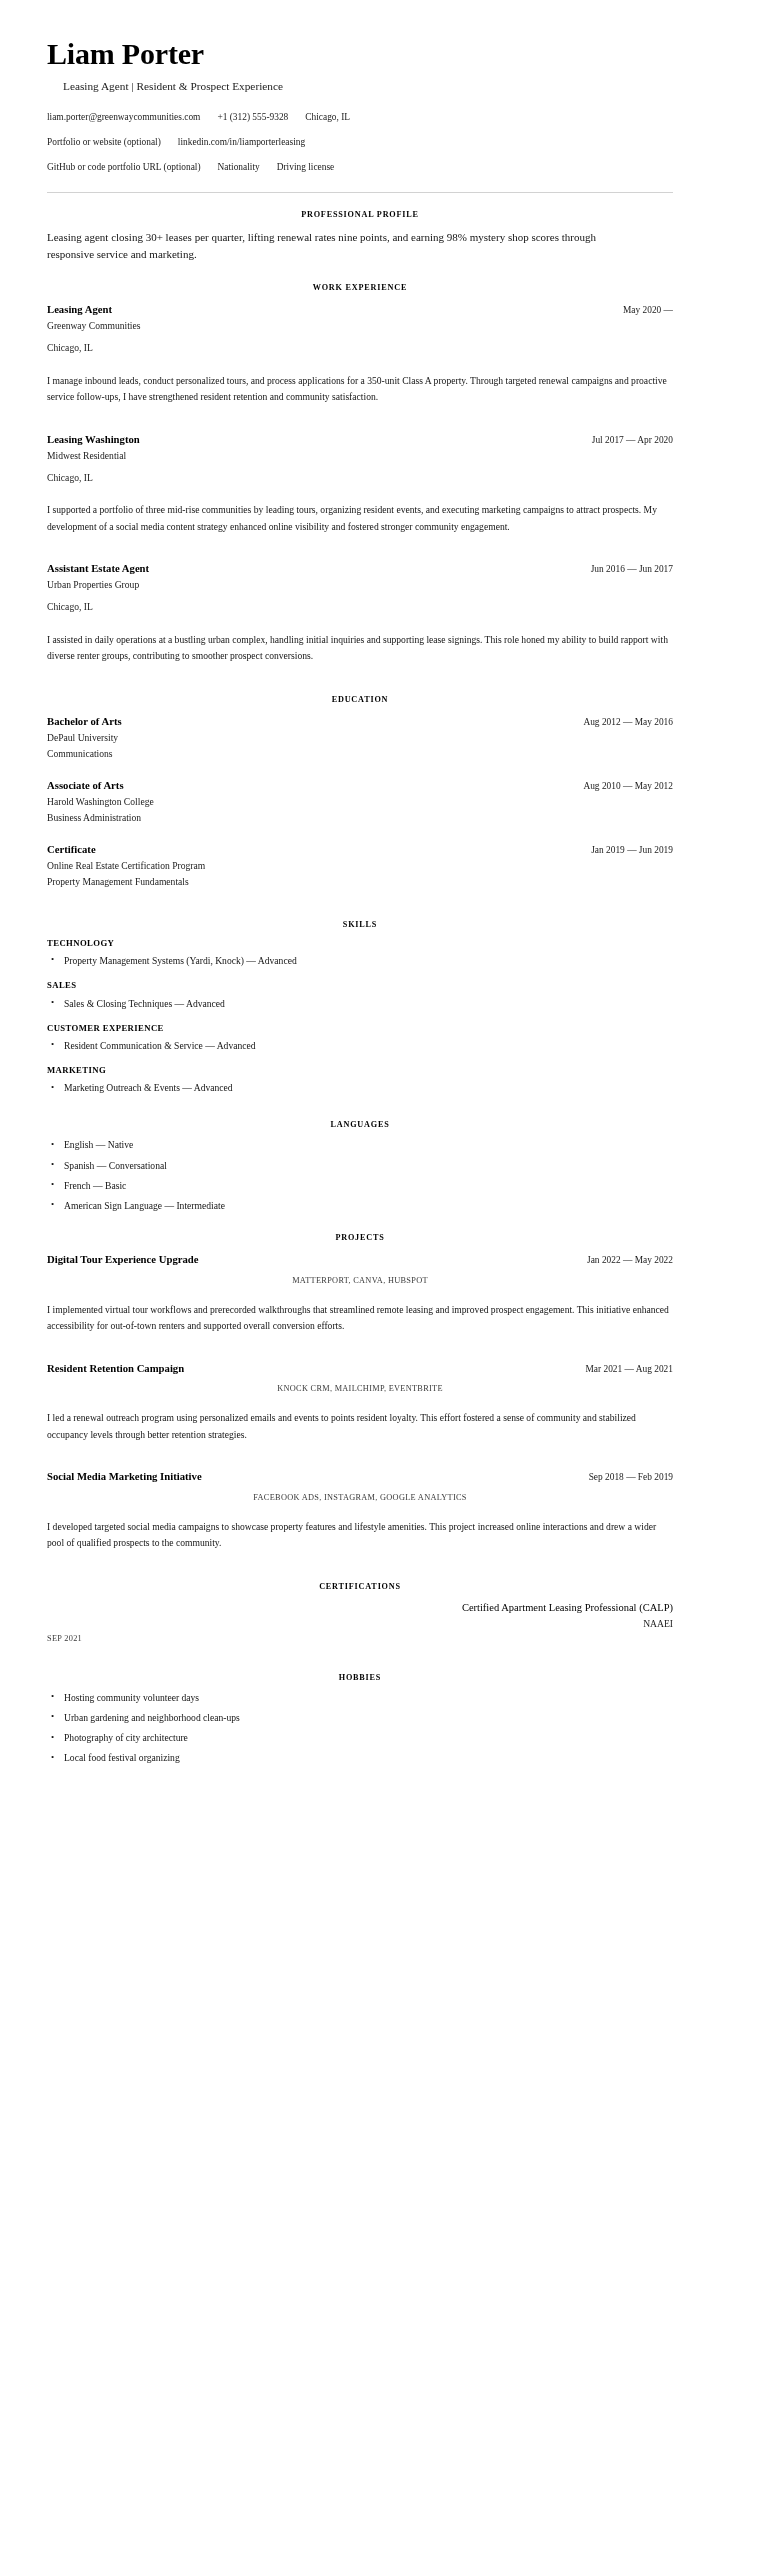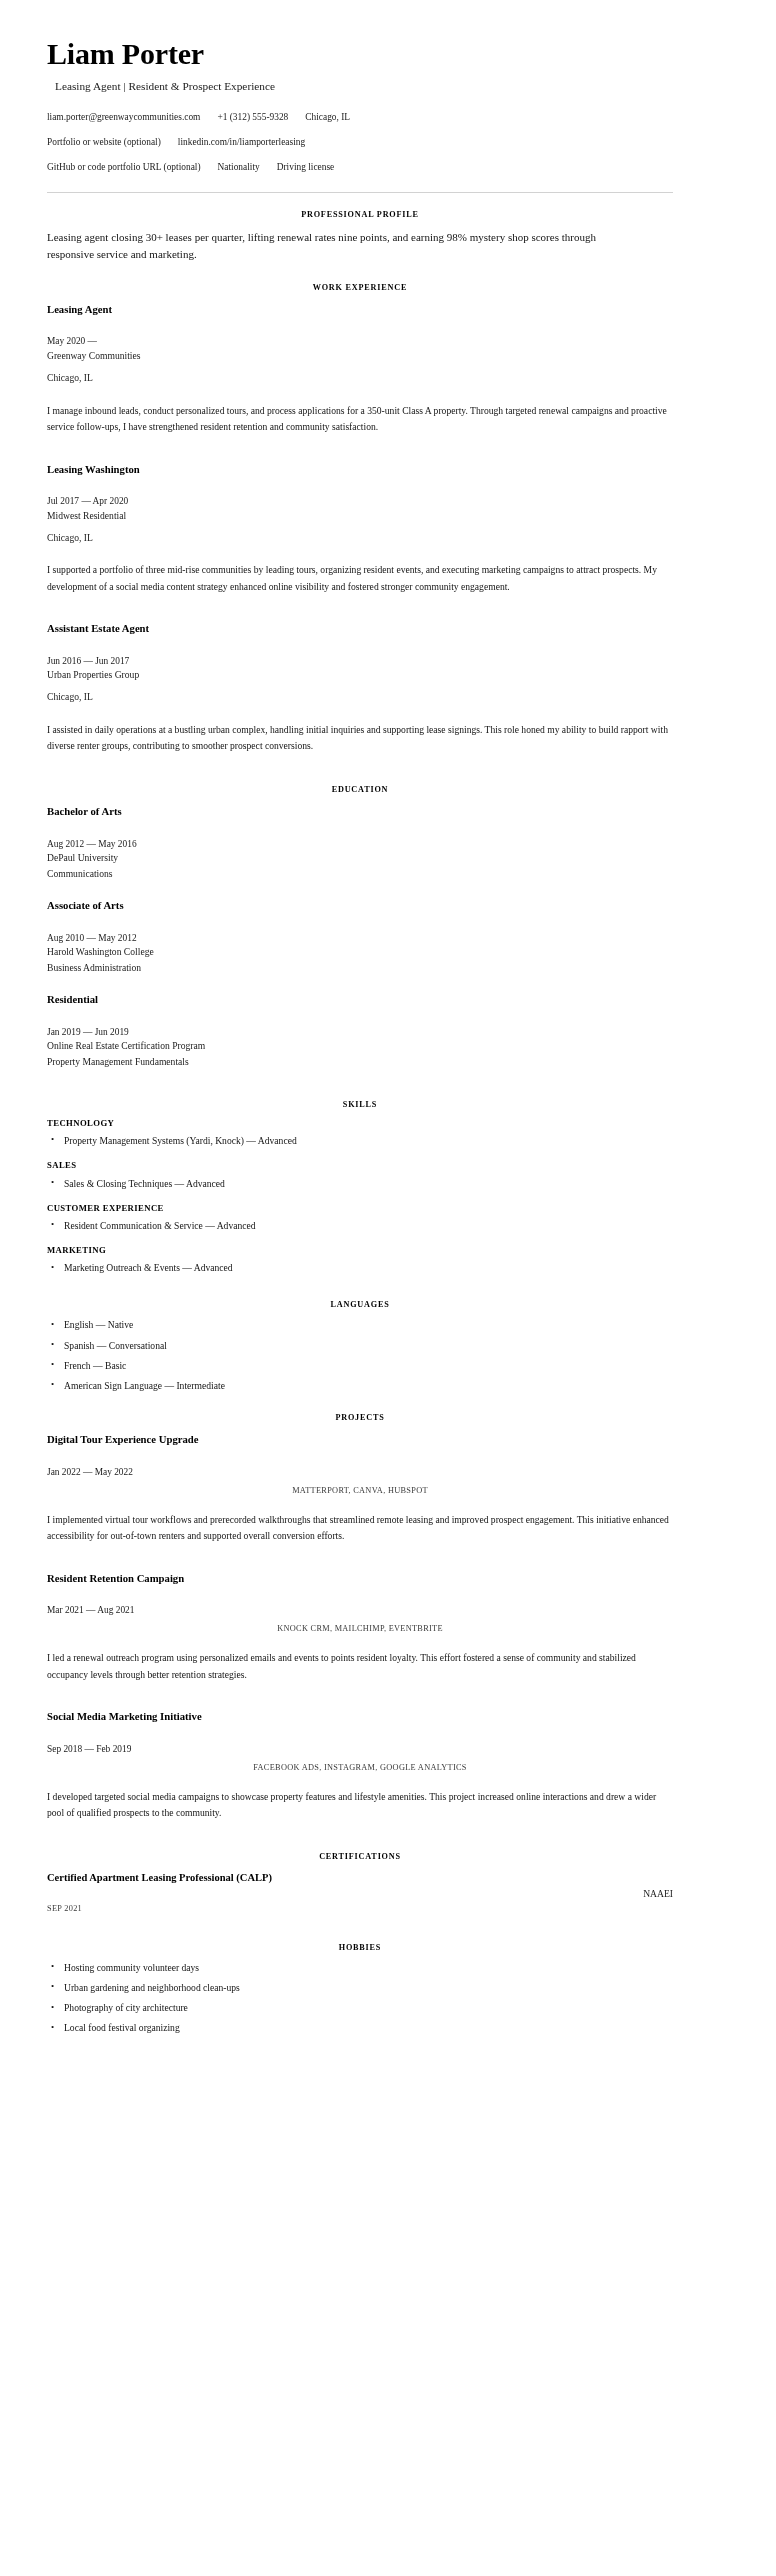--- a/index.html
+++ b/index.html
@@ -26,21 +26,21 @@
     font-size: 30px;
     font-weight: 700;
     letter-spacing: -0.2px;
     line-height: 1.05;
     margin: 0 0 9px 0;
     color: #000000;
   }
   .headline {
     font-size: 11.3px;
     line-height: 1.3;
-    margin: 0 0 17px 8px;
+    margin: 0 0 17px 16px;
     color: #1b1b1b;
   }
   .contact-row {
     font-size: 9.4px;
     line-height: 1.5;
     margin-bottom: 11px;
     color: #1b1b1b;
     display: flex;
     flex-wrap: wrap;
   }
@@ -81,21 +81,20 @@
 
   
   .entry {
     margin-bottom: 17px;
   }
   .entry-head {
     display: flex;
     justify-content: space-between;
     align-items: baseline;
     gap: 20px;
-    flex-direction: column;
   }
   .entry-title {
     font-size: 10.7px;
     font-weight: 700;
     color: #000000;
     line-height: 1.35;
   }
   .entry-dates {
     font-size: 9.4px;
     color: #1b1b1b;
@@ -169,23 +168,24 @@
     font-size: 9px;
     color: #141414;
   }
 
   .block-gap { height: 9px; }
   .section-gap { height: 13px; }
 
   
   .cert-title {
     font-size: 10.5px;
-    font-weight: 700;
+    font-weight: 400;
     color: #000000;
     line-height: 1.35;
+    text-align: right;
   }
   .cert-org {
     font-size: 9.6px;
     margin-top: 3.2px;
     color: #1b1b1b;
     text-align: right;
   }
   .cert-date {
     font-size: 8.3px;
     letter-spacing: 0.3px;
@@ -284,21 +284,21 @@
       <div class="entry-head">
         <div class="entry-title">Associate of Arts</div>
         <div class="entry-dates">Aug 2010 — May 2012</div>
       </div>
       <div class="entry-org">Harold Washington College</div>
       <div class="entry-sub">Business Administration</div>
     </div>
 
     <div class="entry">
       <div class="entry-head">
-        <div class="entry-title">Residential</div>
+        <div class="entry-title">Certificate</div>
         <div class="entry-dates">Jan 2019 — Jun 2019</div>
       </div>
       <div class="entry-org">Online Real Estate Certification Program</div>
       <div class="entry-sub">Property Management Fundamentals</div>
     </div>
   </section>
 
   <div class="section-gap"></div>
 
   <section class="section">

